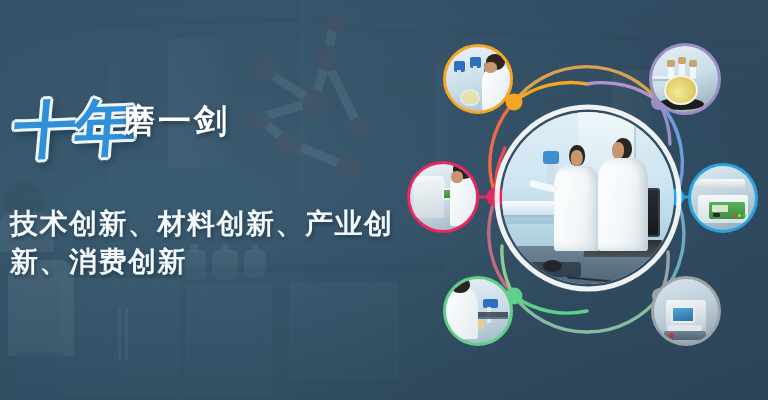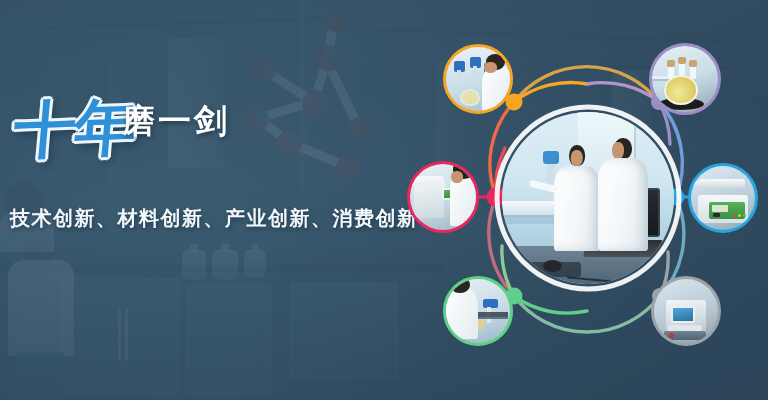--- a/index.html
+++ b/index.html
@@ -71,21 +71,21 @@
     text-shadow:
       -2px -2px 0 #eef6fb, 2px -2px 0 #eef6fb, -2px 2px 0 #eef6fb, 2px 2px 0 #eef6fb,
       0 -3px 0 #eef6fb, 0 3px 0 #eef6fb, -3px 0 0 #eef6fb, 3px 0 0 #eef6fb,
       4px 5px 8px rgba(10,30,45,.55);}
   .moyijian{position:absolute;left:108px;top:0px;font-size:33px;line-height:1;
     font-weight:bold;color:#ffffff;letter-spacing:3px;
     text-shadow:1px 2px 5px rgba(12,32,48,.6);}
   .zhuanzhu{position:absolute;left:108px;top:44px;font-size:27px;line-height:1;
     font-weight:bold;color:#ffffff;letter-spacing:2px;
     text-shadow:1px 2px 5px rgba(12,32,48,.6);}
-  .sub-cn{position:absolute;left:10px;top:205px;font-size:20px;font-weight:bold;
+  .sub-cn{position:absolute;left:10px;top:205px;font-size:28px;font-weight:bold;
     color:#f2f8fb;letter-spacing:1.5px;text-shadow:1px 2px 4px rgba(12,32,48,.55);}
   .sub-en{position:absolute;left:12px;top:234px;font-size:9.5px;letter-spacing:.35px;
     color:rgba(214,230,240,.62);}
 
   
   .cluster{position:absolute;left:404px;top:34px;width:364px;height:334px;}
   .cluster svg{position:absolute;left:0;top:0;}
 
   .photo-core{position:absolute;border-radius:50%;overflow:hidden;}
 

